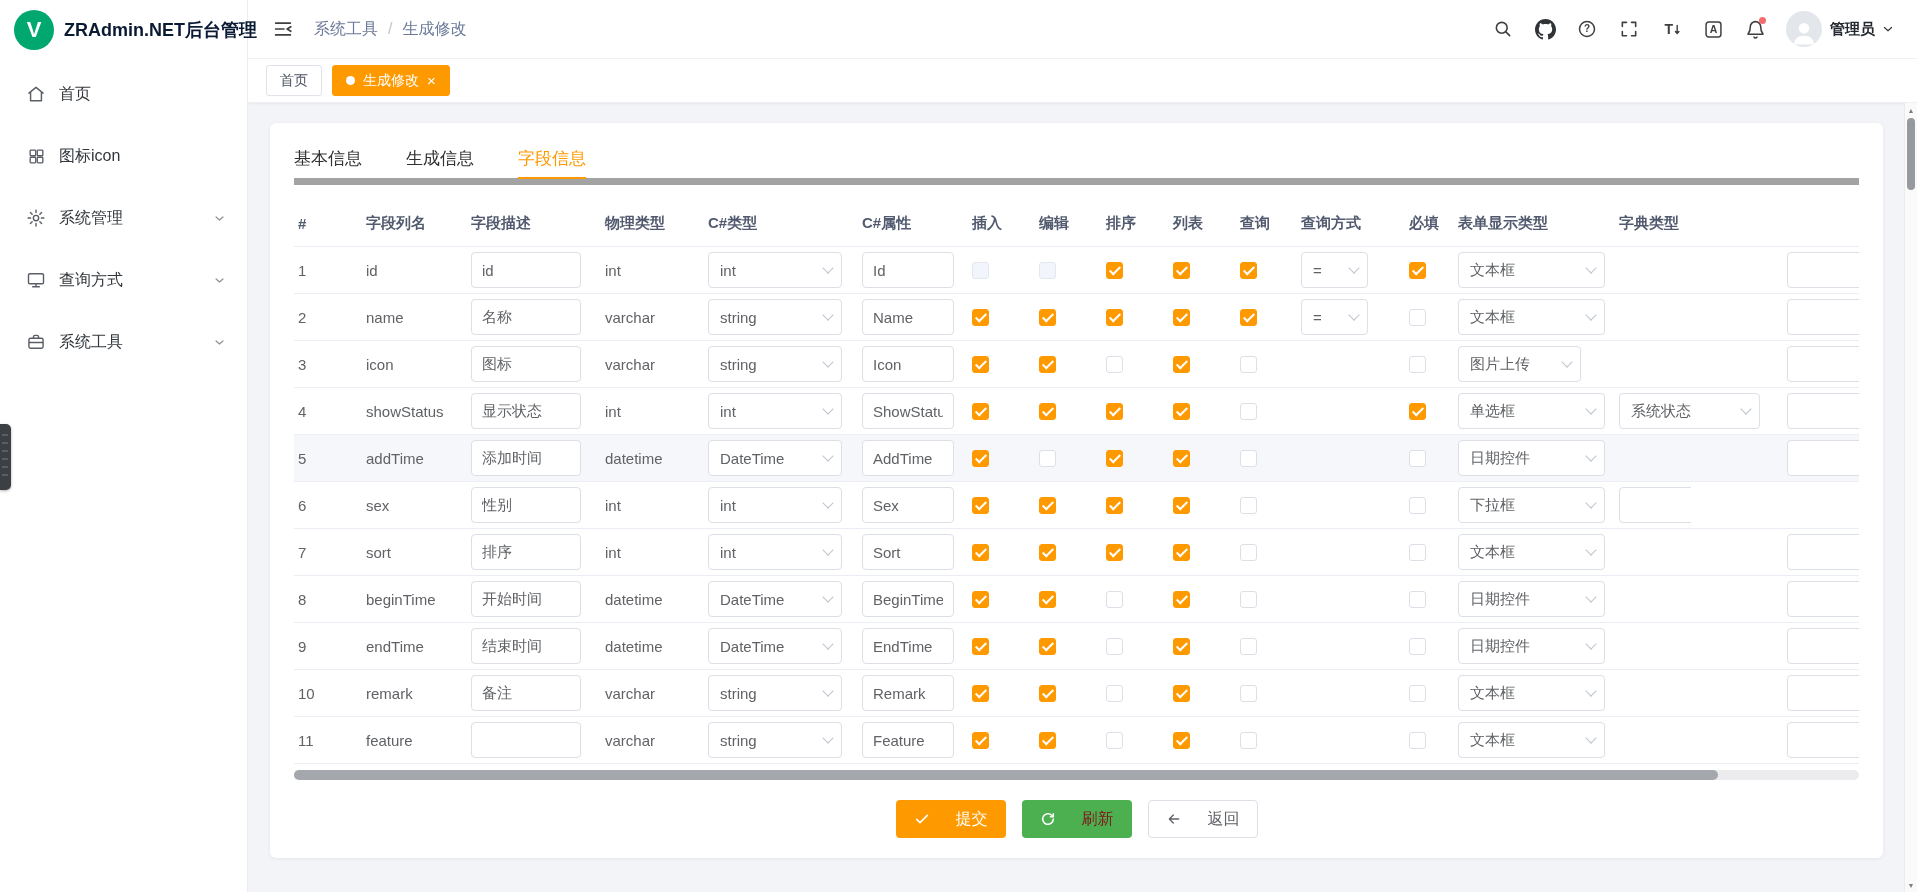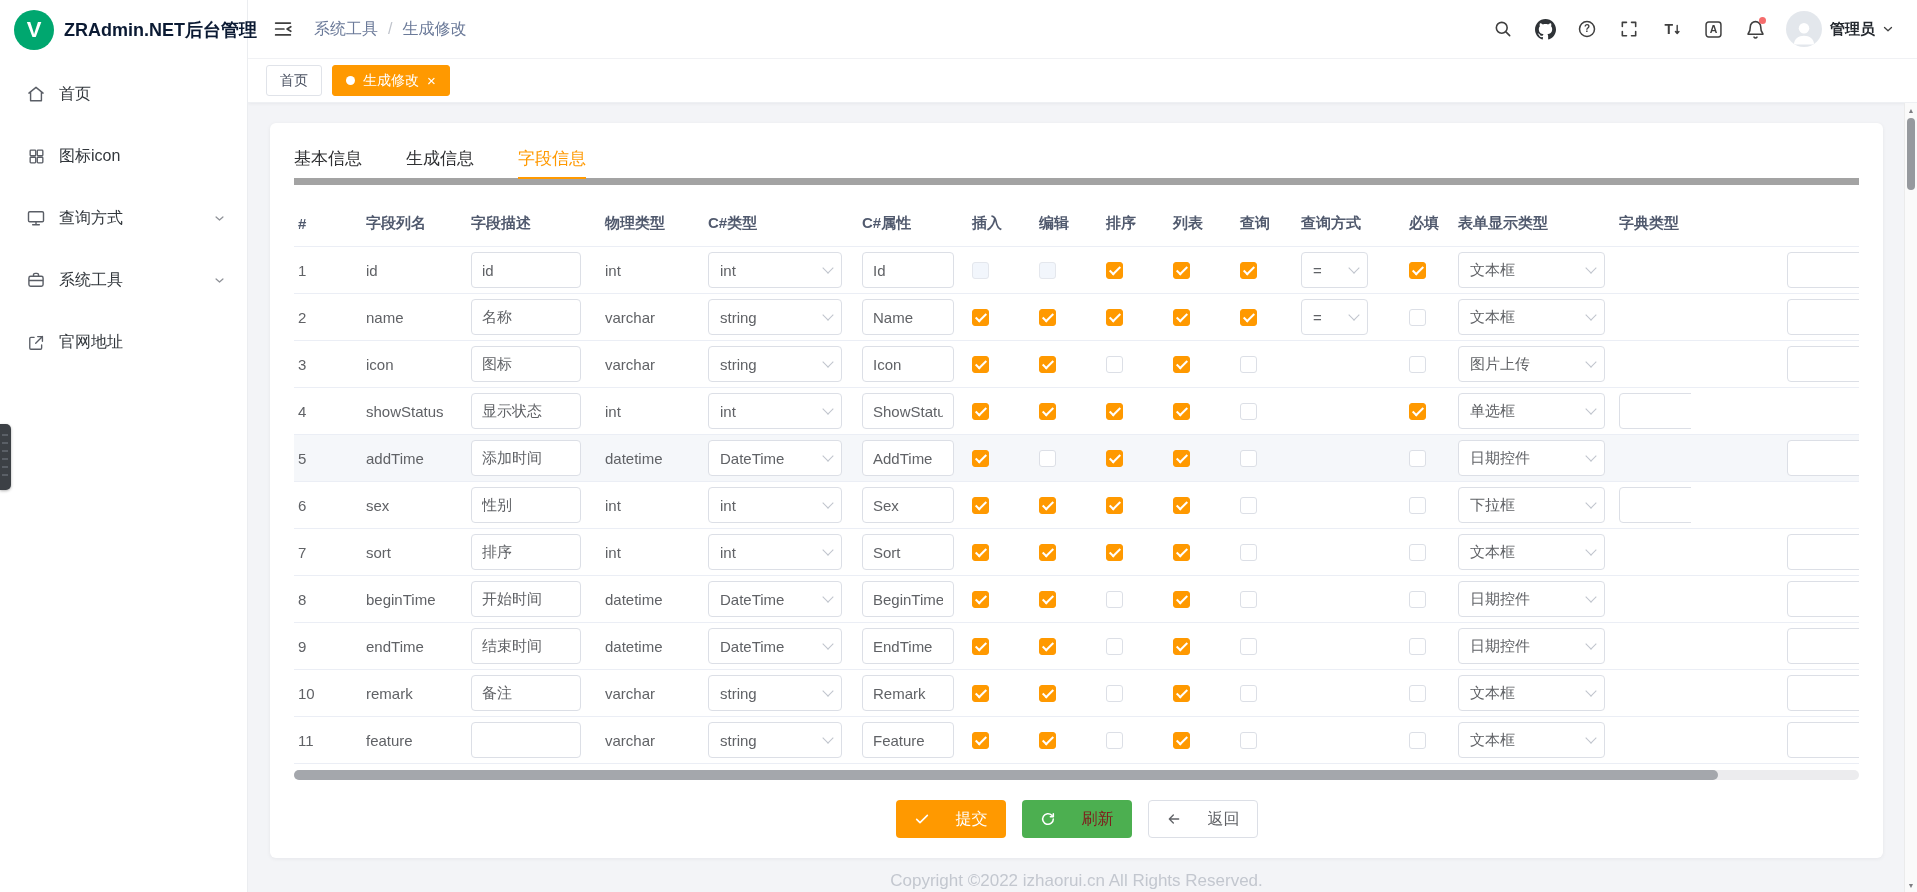--- a/index.html
+++ b/index.html
@@ -110,20 +110,34 @@
               <rect x="13" y="4" width="7" height="7" rx="1"></rect>
               <rect x="4" y="13" width="7" height="7" rx="1"></rect>
               <rect x="13" y="13" width="7" height="7" rx="1"></rect>
             </svg>
         </span>
         <span>图标icon</span>
       </div>
       <div class="menu-item">
         <span class="micon">
           <svg width="20" height="20" viewBox="0 0 24 24" fill="none" stroke="#5a5e66" stroke-width="1.7" stroke-linecap="round">
+              <circle cx="12" cy="12" r="3.2"></circle>
+              <path d="M12 2.5v3M12 18.5v3M2.5 12h3M18.5 12h3M5.3 5.3l2.1 2.1M16.6 16.6l2.1 2.1M18.7 5.3l-2.1 2.1M7.4 16.6l-2.1 2.1"></path>
+            </svg>
+        </span>
+        <span>系统管理</span>
+        <span class="mchev">
+          <svg width="15" height="15" viewBox="0 0 24 24" fill="none" stroke="#909399" stroke-width="2" stroke-linecap="round" stroke-linejoin="round">
+              <path d="M6.5 9.5L12 14.5l5.5-5"></path>
+            </svg>
+        </span>
+      </div>
+      <div class="menu-item">
+        <span class="micon">
+          <svg width="20" height="20" viewBox="0 0 24 24" fill="none" stroke="#5a5e66" stroke-width="1.7" stroke-linecap="round">
               <rect x="3" y="4.5" width="18" height="12" rx="1.5"></rect>
               <path d="M12 16.5v3.5M8 20h8"></path>
             </svg>
         </span>
         <span>查询方式</span>
         <span class="mchev">
           <svg width="15" height="15" viewBox="0 0 24 24" fill="none" stroke="#909399" stroke-width="2" stroke-linecap="round" stroke-linejoin="round">
               <path d="M6.5 9.5L12 14.5l5.5-5"></path>
             </svg>
         </span>
@@ -134,28 +148,20 @@
               <rect x="3.5" y="7.5" width="17" height="12" rx="2"></rect>
               <path d="M9 7.5V5.8A1.8 1.8 0 0 1 10.8 4h2.4A1.8 1.8 0 0 1 15 5.8v1.7M3.5 12.5h17"></path>
             </svg>
         </span>
         <span>系统工具</span>
         <span class="mchev">
           <svg width="15" height="15" viewBox="0 0 24 24" fill="none" stroke="#909399" stroke-width="2" stroke-linecap="round" stroke-linejoin="round">
               <path d="M6.5 9.5L12 14.5l5.5-5"></path>
             </svg>
         </span>
-      </div>
-      <div class="menu-item">
-        <span class="micon">
-          <svg width="19" height="19" viewBox="0 0 24 24" fill="none" stroke="#5a5e66" stroke-width="1.7" stroke-linecap="round" stroke-linejoin="round">
-              <path d="M13.5 4.5h6v6M19.5 4.5L11 13M9 5.5H5A1.5 1.5 0 0 0 3.5 7v12A1.5 1.5 0 0 0 5 20.5h12a1.5 1.5 0 0 0 1.5-1.5v-4"></path>
-            </svg>
-        </span>
-        <span>官网地址</span>
       </div>
     </nav>
   </aside>
 
   <div class="dock-strip"></div>
 
   <div class="main">
 
     <header class="topbar">
       <span class="hbtn">
@@ -413,21 +419,21 @@
                   <span class="cb checked"></span>
                 </div>
                 <div class="td" style="width:61px">
                   <span class="cb unchecked"></span>
                 </div>
                 <div class="td" style="width:108px"></div>
                 <div class="td" style="width:49px">
                   <span class="cb unchecked"></span>
                 </div>
                 <div class="td" style="width:161px">
-                  <span class="sel" style="width:147px">
+                  <span class="sel" style="width:123px">
                     <span>图片上传</span>
                     <i class="arr"></i>
                   </span>
                 </div>
                 <div class="td" style="width:168px"></div>
                 <div class="td" style="width:76px">
                   <input class="inp" style="width: 110px;" value="">
                 </div>
               </div>
               <div class="trow">
@@ -467,20 +473,26 @@
                 <div class="td" style="width:61px">
                   <span class="cb unchecked"></span>
                 </div>
                 <div class="td" style="width:108px"></div>
                 <div class="td" style="width:49px">
                   <span class="cb checked"></span>
                 </div>
                 <div class="td" style="width:161px">
                   <span class="sel" style="width:147px">
                     <span>单选框</span>
+                    <i class="arr"></i>
+                  </span>
+                </div>
+                <div class="td" style="width:168px">
+                  <span class="sel" style="width:141px">
+                    <span>系统状态</span>
                     <i class="arr"></i>
                   </span>
                 </div>
                 <div class="td" style="width:76px">
                   <input class="inp" style="width: 110px;" value="">
                 </div>
               </div>
               <div class="trow hover">
                 <div class="td" style="width:68px">
                   <span class="cell-text">5</span>
@@ -865,21 +877,20 @@
           </button>
           <button class="btn back">
             <svg width="16" height="16" viewBox="0 0 24 24" fill="none" stroke="#606266" stroke-width="2" stroke-linecap="round" stroke-linejoin="round">
                 <path d="M19 12H5M11 6l-6 6 6 6"></path>
               </svg>
             <span>返回</span>
           </button>
         </div>
       </div>
 
-      <div class="page-footer">Copyright ©2022 izhaorui.cn All Rights Reserved.</div>
     </div>
   </div>
 </div>
 
 <div class="vscrollbar">
   <div class="varrow up">▲</div>
   <div class="vthumb"></div>
   <div class="varrow down">▼</div>
 </div>
 

